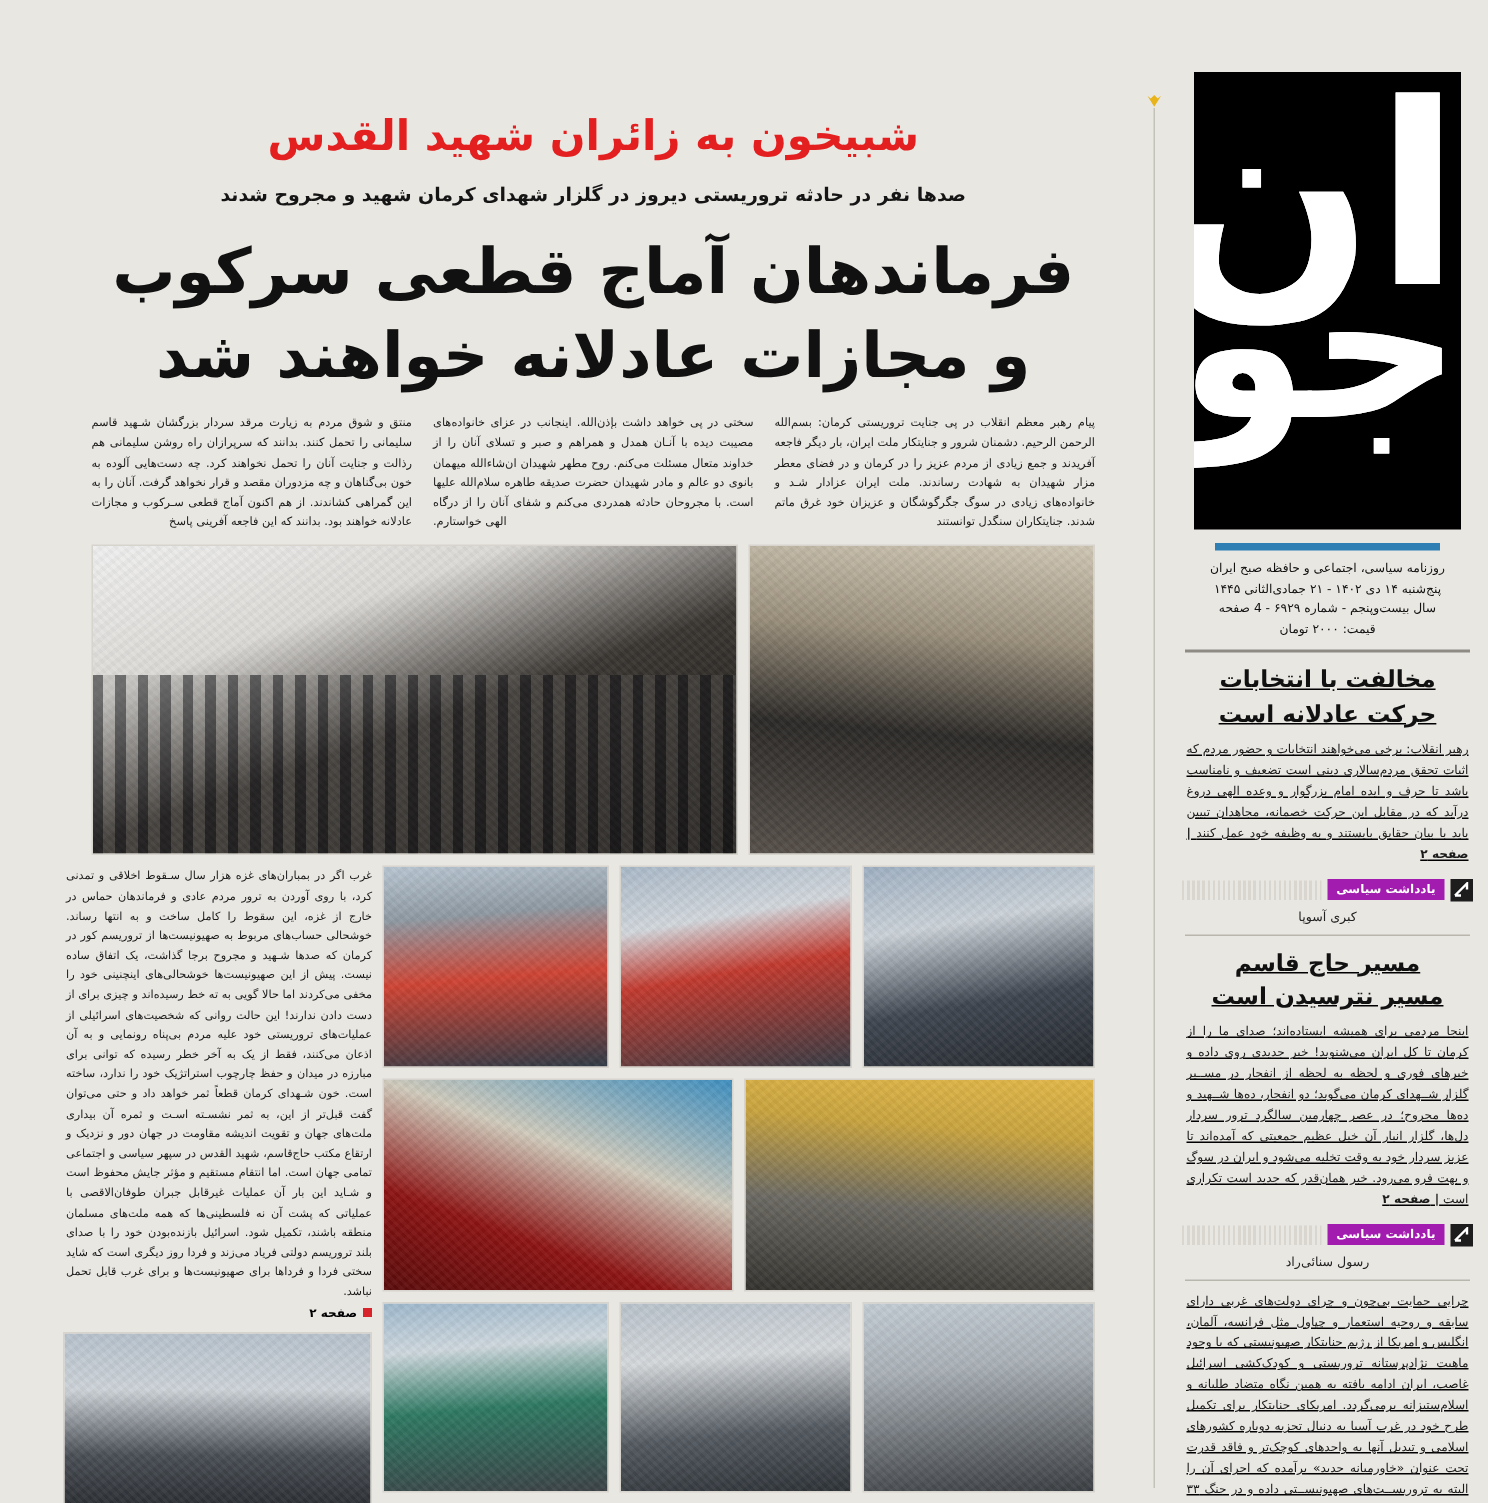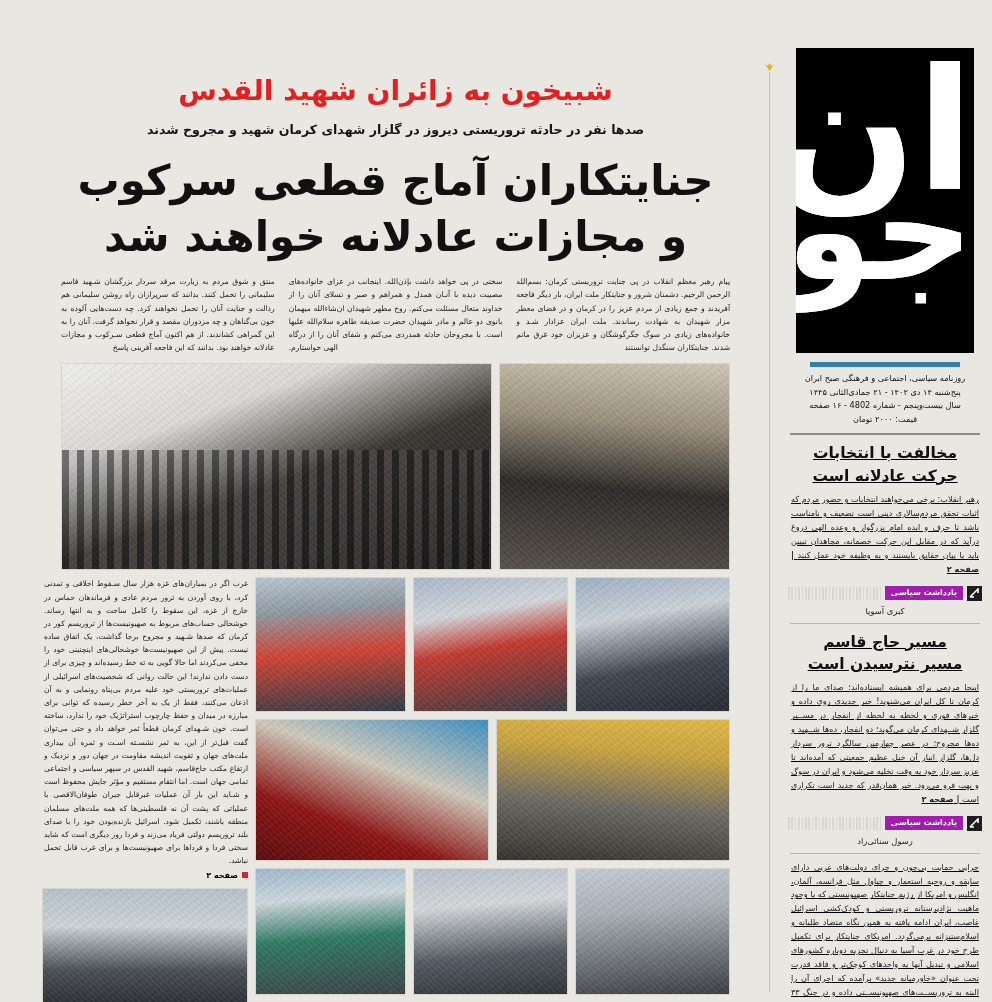--- a/index.html
+++ b/index.html
@@ -160,21 +160,21 @@
 <body>
 
 <div class="page">
 
   <div class="main">
 
     <div class="kicker">شبیخون به زائران شهید القدس</div>
     <div class="subhead">صدها نفر در حادثه تروریستی دیروز در گلزار شهدای کرمان شهید و مجروح شدند</div>
 
     <div class="headline">
-      <span>جنایتکاران آماج قطعی سرکوب</span><br>
+      <span>فرماندهان آماج قطعی سرکوب</span><br>
       <span>و مجازات عادلانه خواهند شد</span>
     </div>
 
     <div class="lede-row">
       <div class="lede-col c3">پیام رهبر معظم انقلاب در پی جنایت تروریستی کرمان: بسم‌الله الرحمن الرحیم. دشمنان شرور و جنایتکار ملت ایران، بار دیگر فاجعه آفریدند و جمع زیادی از مردم عزیز را در کرمان و در فضای معطر مزار شهیدان به شهادت رساندند. ملت ایران عزادار شـد و خانواده‌های زیادی در سوگ جگرگوشگان و عزیزان خود غرق ماتم شدند. جنایتکاران سنگدل توانستند</div>
       <div class="lede-col">سختی در پی خواهد داشت بإذن‌الله. اینجانب در عزای خانواده‌های مصیبت دیده با آنـان همدل و همراهم و صبر و تسلای آنان را از خداوند متعال مسئلت می‌کنم. روح مطهر شهیدان ان‌شاءالله میهمان بانوی دو عالم و مادر شهیدان حضرت صدیقه طاهره سلام‌الله علیها است. با مجروحان حادثه همدردی می‌کنم و شفای آنان را از درگاه الهی خواستارم.</div>
       <div class="lede-col c2">منتق و شوق مردم به زیارت مرقد سردار بزرگشان شـهید قاسم سلیمانی را تحمل کنند. بدانند که سرپرازان راه روشن سلیمانی هم رذالت و جنایت آنان را تحمل نخواهند کرد. چه دست‌هایی آلوده به خون بی‌گناهان و چه مزدوران مقصد و قرار نخواهد گرفت. آنان را به این گمراهی کشاندند. از هم اکنون آماج قطعی سـرکوب و مجازات عادلانه خواهند بود. بدانند که این فاجعه آفرینی پاسخ</div>
     </div>
 
     <div class="grid">
@@ -247,23 +247,23 @@
     <div class="logo-box">
       <div class="logo-glyph">
         <span class="logo-line1">ان</span>
         <span class="logo-line2">جو</span>
       </div>
     </div>
 
     <div class="logo-rule"></div>
 
     <div class="masthead-info">
-      <div>روزنامه سیاسی، اجتماعی و فرهنگی صبح ایران</div>
+      <div>روزنامه سیاسی، اجتماعی و حافظه صبح ایران</div>
       <div>پنج‌شنبه ۱۴ دی ۱۴۰۲ - ۲۱ جمادی‌الثانی ۱۴۴۵</div>
-      <div>سال بیست‌وپنجم - شماره 4802 - ۱۶ صفحه</div>
+      <div>سال بیست‌وپنجم - شماره ۶۹۲۹ - 4 صفحه</div>
       <div>قیمت: ۲۰۰۰ تومان</div>
     </div>
 
     <div class="hrule thick"></div>
 
     <div class="side-article">
       <div class="side-title">
         <span>مخالفت با انتخابات</span><br>
         <span>حرکت عادلانه است</span>
       </div>

